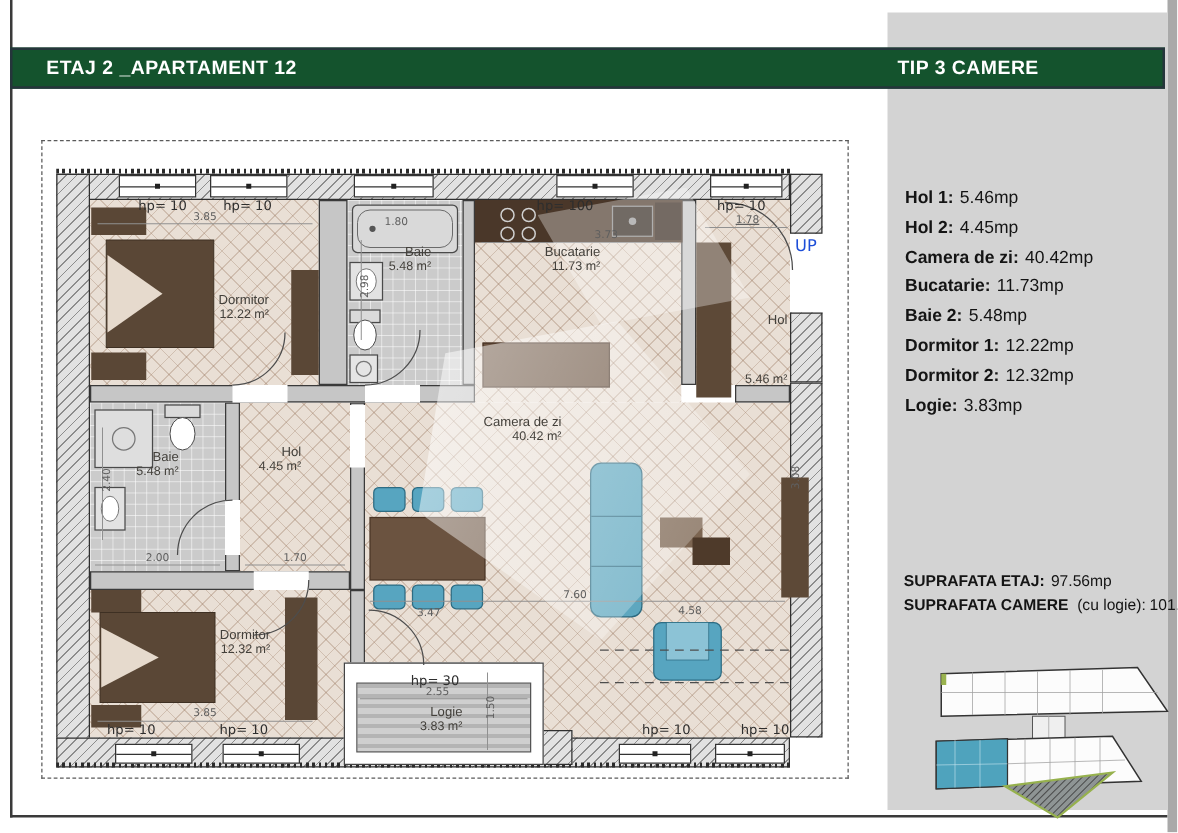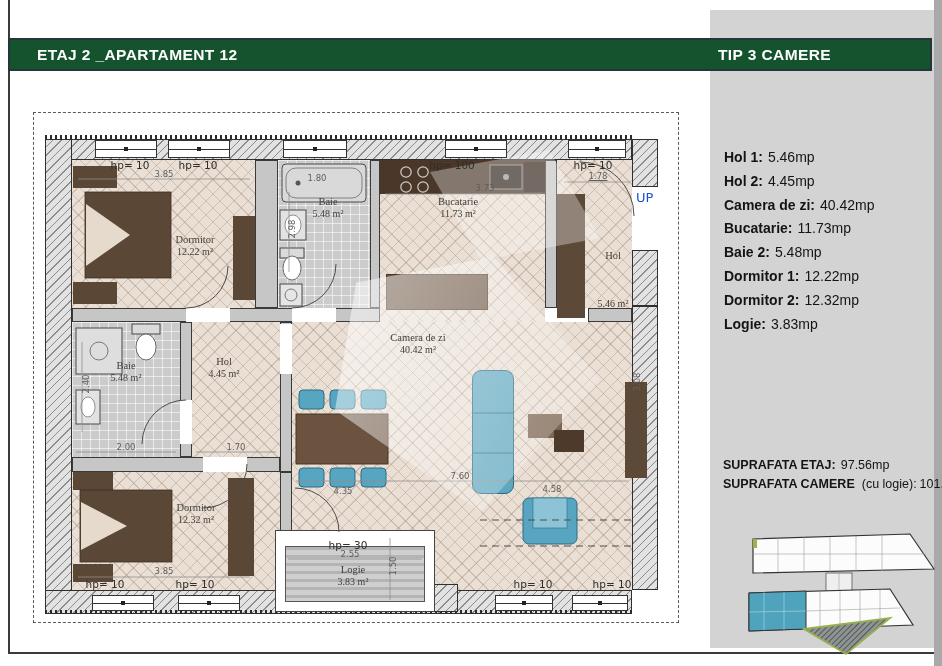--- a/index.html
+++ b/index.html
@@ -42,22 +42,22 @@
   .brown{background:#5d4937;z-index:3;}
   .brown.dk{background:#4a3729;}
   .brown.dk2{background:#33241a;}
   .brown.md{background:#6b5340;border:1px solid #4a3526;box-sizing:border-box;}
   .tealf{background:#5ea7bf;border:1px solid #2c6a80;box-sizing:border-box;z-index:3;border-radius:9px;}
   .logie-box{background:#fff;border:1px solid #444;box-sizing:border-box;z-index:3;}
   .deck{background:repeating-linear-gradient(180deg,#b4b4b4 0 3px,#cfcfcf 3px 8px);border:1px solid #555;box-sizing:border-box;z-index:4;}
   .overlay{left:0;top:0;z-index:5;pointer-events:none;}
   .wm{z-index:6;pointer-events:none;}
 
-  .room-label{z-index:7;text-align:center;color:#43403b;font-size:10.5px;line-height:1.18;
-    font-family:Liberation Serif, serif;transform:translateX(-50%);white-space:nowrap;}
+  .room-label{z-index:7;text-align:right;color:#43403b;font-size:10.5px;line-height:1.18;
+    font-family:Liberation Sans, sans-serif;transform:translateX(-50%);white-space:nowrap;}
   .room-label .l2{font-size:10px;}
   .room-label.split .l2{margin-top:36px;}
   .dim{z-index:7;font-size:8.5px;color:#5f5f5f;font-family:"DejaVu Sans",sans-serif;
        transform:translateX(-50%);white-space:nowrap;}
   .dim.v{transform:translate(-50%,-50%) rotate(-90deg);}
   .hp{z-index:7;font-size:10.5px;color:#2e2e2e;font-family:"DejaVu Sans",sans-serif;
       transform:translateX(-50%);white-space:nowrap;}
   .up{z-index:7;font-size:13px;color:#1d4ed8;font-family:"DejaVu Sans",sans-serif;}
 
   
@@ -244,21 +244,21 @@
     <div class="dim" style="left:124px;top:37px;">3.85</div>
     <div class="dim" style="left:277px;top:41px;">1.80</div>
     <div class="dim" style="left:425px;top:51px;margin-left:20px;">3.73</div>
     <div class="dim" style="left:558px;top:39px;text-decoration:underline;">1.78</div>
     <div class="dim v" style="left:252px;top:97px;">2.98</div>
     <div class="dim v" style="left:46px;top:252px;">2.40</div>
     <div class="dim" style="left:86px;top:310px;">2.00</div>
     <div class="dim" style="left:196px;top:310px;">1.70</div>
     <div class="dim" style="left:124px;top:434px;">3.85</div>
     <div class="dim" style="left:420px;top:339px;">7.60</div>
-    <div class="dim" style="left:303px;top:354px;">4.35</div>
+    <div class="dim" style="left:303px;top:354px;">3.47</div>
     <div class="dim" style="left:512px;top:352px;">4.58</div>
     <div class="dim" style="left:310px;top:417px;">2.55</div>
     <div class="dim v" style="left:353px;top:434px;">1.50</div>
     <div class="dim v" style="left:597px;top:250px;">3.08</div>
 
     <div class="room-label" style="left:155px;top:102px;">
       <div>Dormitor</div>
       <div class="l2">12.22 m²</div>
     </div>
     <div class="room-label" style="left:288px;top:64px;">

